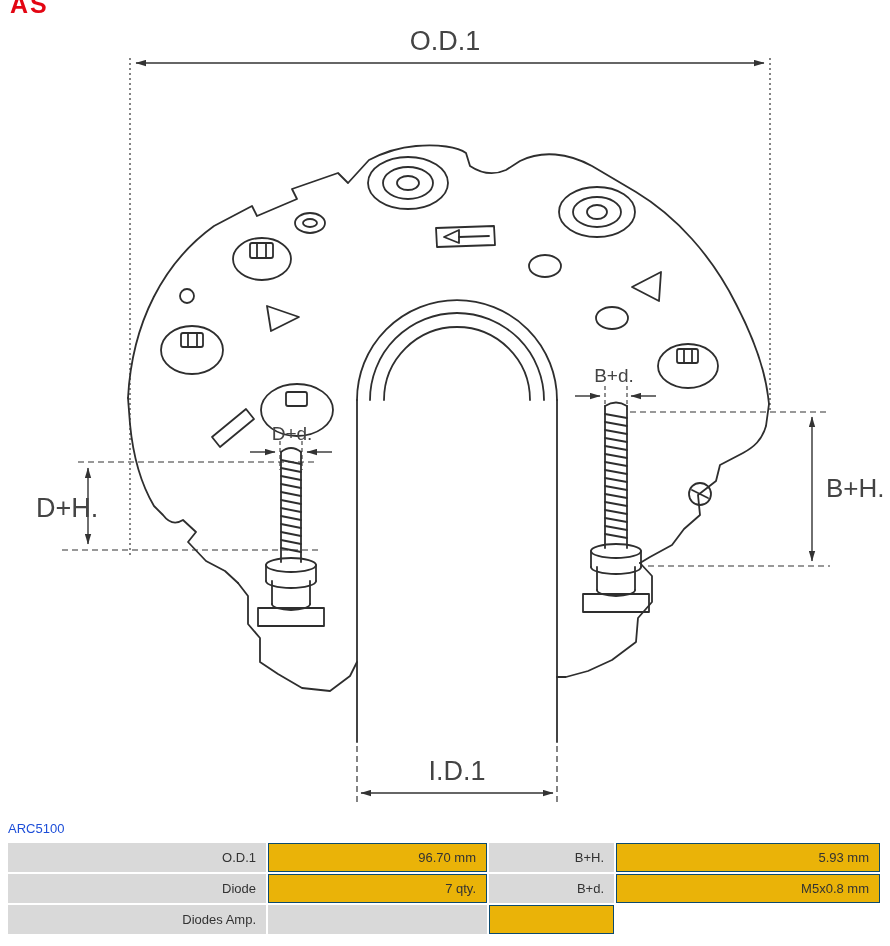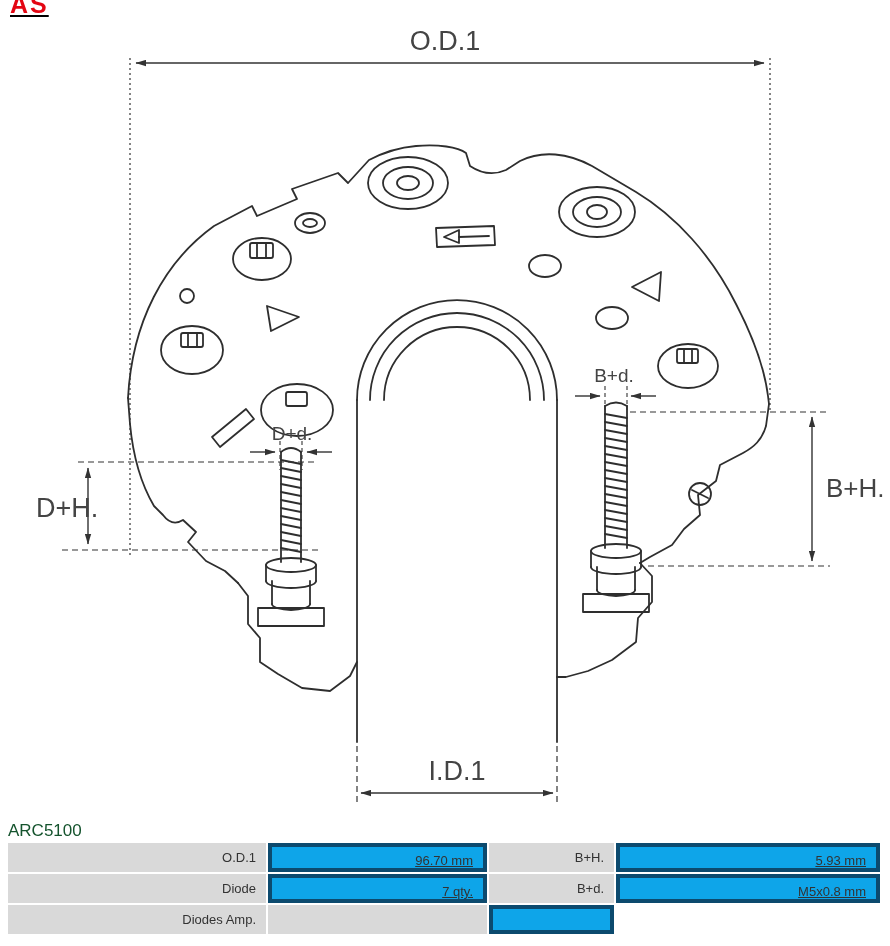--- a/index.html
+++ b/index.html
@@ -1,31 +1,31 @@
 <!DOCTYPE html>
 <html><head>
 <meta charset="utf-8">
 <style>
   html,body { margin:0; padding:0; }
   body {
     width:890px; height:946px; background:#ffffff; position:relative;
     font-family:"Liberation Sans", sans-serif; overflow:hidden;
   }
-  .logo-clip { position:absolute; top:0; left:10px; height:18px; width:80px; overflow:hidden;text-decoration:underline; }
+  .logo-clip { position:absolute; top:0; left:10px; height:18px; width:80px; overflow:hidden; }
   .logo-text { display:block; margin-top:-10px; color:#e30613; font-size:25px; font-weight:bold; letter-spacing:2px; }
   .drawing { position:absolute; top:0; left:0; }
-  .part-number { position:absolute; left:8px; top:821px; color:#14532d; font-size:17px; }
+  .part-number { position:absolute; left:8px; top:821px; color:#1d4ed8; font-size:13px; }
   .spec-table {
     position:absolute; left:8px; top:843px; width:874px;
     display:grid; grid-template-columns:258px 219px 125px 264px; gap:2px;
     font-size:13px; color:#333;
   }
   .cell { height:29px; line-height:29px; text-align:right; padding-right:10px; box-sizing:border-box; white-space:nowrap; overflow:hidden; }
   .lbl { background:#d9d9d9; }
-  .val { background:#0ea5e9; border:4px solid #0c4a6e; line-height:27px;text-decoration:underline; }
+  .val { background:#eab308; border:1px solid #0c4a6e; line-height:27px; }
   text { fill:#444; }
 </style>
 </head>
 <body>
 
 <div class="logo-clip">
   <span class="logo-text">AS</span>
 </div>
 
 <svg class="drawing" width="890" height="815" viewBox="0 0 890 815" xmlns="http://www.w3.org/2000/svg">

